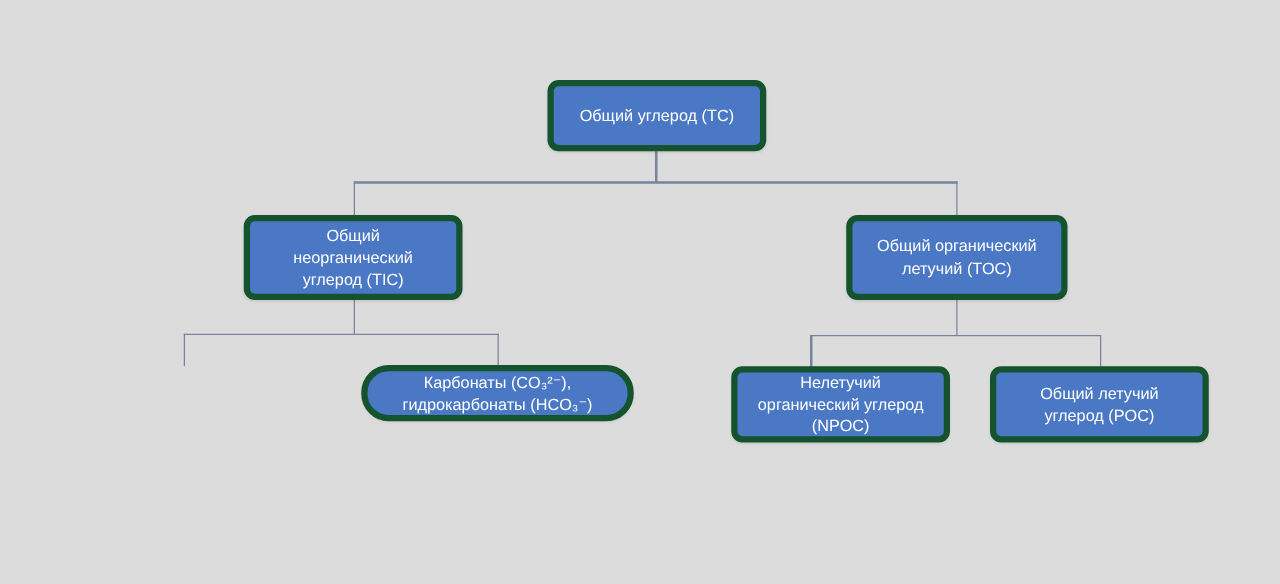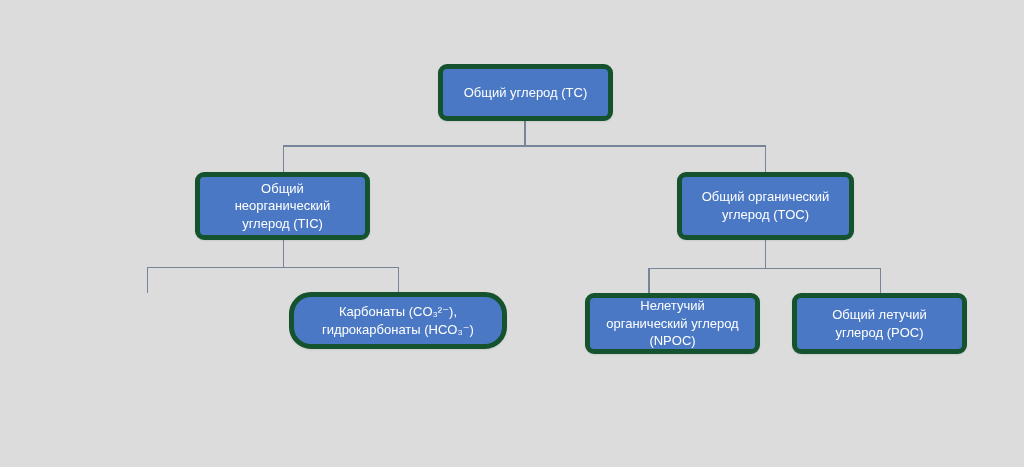--- a/index.html
+++ b/index.html
@@ -39,21 +39,21 @@
       background: #78849a;
     }
     .connector.v { width: 1.5px; }
     .connector.h { height: 1.5px; }
 
     
     #node-root  { left: 438px; top: 64px;  width: 175px; height: 57px; }
     #node-tic   { left: 195px; top: 172px; width: 175px; height: 68px; }
     #node-toc   { left: 677px; top: 172px; width: 177px; height: 68px; }
     #node-co2   { left: 59px;  top: 292px; width: 176px; height: 61px; }
-    #node-carb  { left: 289px; top: 292px; width: 218px; height: 57px; border-radius: 22px; }
+    #node-carb  { left: 289px; top: 292px; width: 218px; height: 45px; border-radius: 22px; }
     #node-npoc  { left: 561px; top: 293px; width: 175px; height: 61px; margin-left: 24px; }
     #node-poc   { left: 792px; top: 293px; width: 175px; height: 61px; }
 
     
     #c-root-down  { left: 524px;   top: 121px;   height: 25px; }
     #c-l1-h       { left: 282.5px; top: 145px;   width: 483px; }
     #c-tic-up     { left: 282.5px; top: 145px;   height: 27px; }
     #c-toc-up     { left: 764.5px; top: 145px;   height: 27px; }
     #c-tic-down   { left: 282.5px; top: 240px;   height: 27px; }
     #c-tic-h      { left: 146.5px; top: 266.5px; width: 252px; }
@@ -84,21 +84,21 @@
 
   <div class="node" id="node-root">
     <span>Общий углерод (TC)</span>
   </div>
 
   <div class="node" id="node-tic">
     <span>Общий неорганический углерод (TIC)</span>
   </div>
 
   <div class="node" id="node-toc">
-    <span>Общий органический углерод (TOC)</span>
+    <span>Общий органический летучий (TOC)</span>
   </div>
 
 
   <div class="node" id="node-carb">
     <span>Карбонаты (CO₃²⁻), гидрокарбонаты (HCO₃⁻)</span>
   </div>
 
   <div class="node" id="node-npoc">
     <span>Нелетучий органический углерод (NPOC)</span>
   </div>

